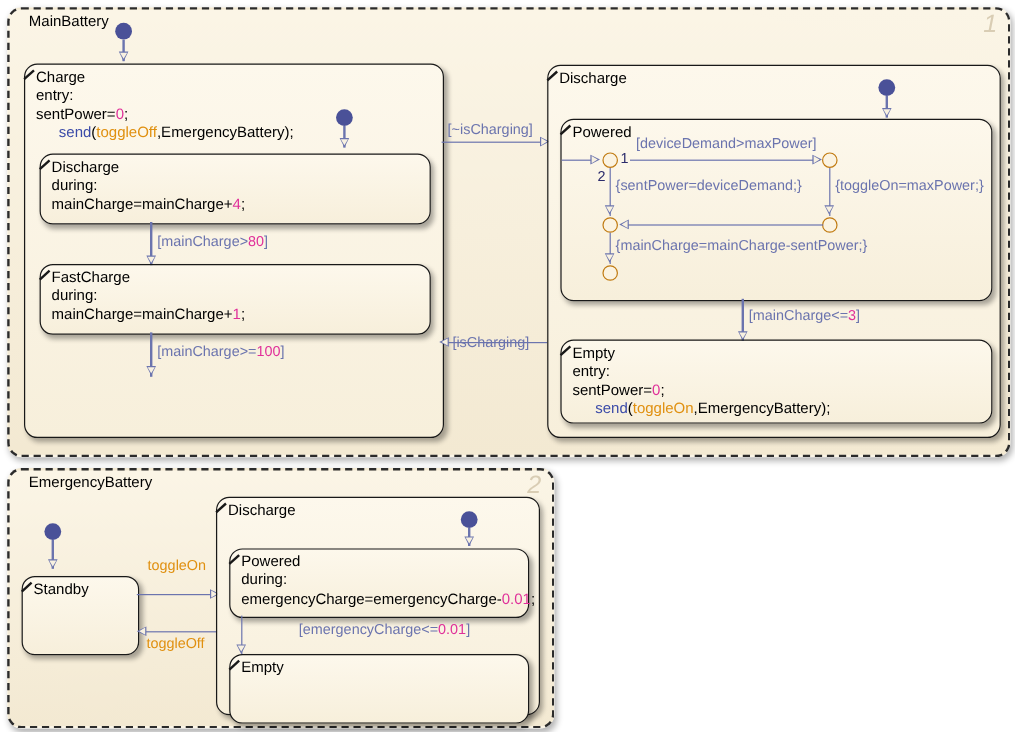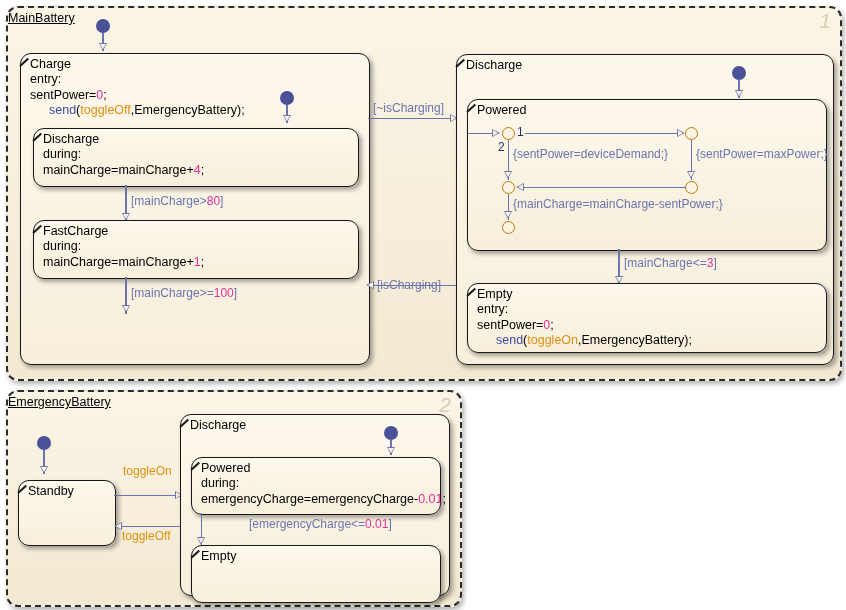--- a/index.html
+++ b/index.html
@@ -8,22 +8,22 @@
 
   
   .chart{
     position:absolute;
     background:linear-gradient(180deg,#fbf5e6 0%,#f3e9d2 100%);
     border:2px dashed #2b2b2b;
     border-radius:12px;
     box-shadow:2px 3px 5px rgba(0,0,0,.30);
   }
   .chart-title{
-    position:absolute;left:0;top:3px;
-    font-size:12.5px;color:#000;white-space:nowrap;text-decoration:underline;
+    position:absolute;left:16px;top:3px;
+    font-size:12.5px;color:#000;white-space:nowrap;
   }
   .chart-num{
     position:absolute;right:9px;top:1px;
     font-size:21px;color:#d9cdb4;font-style:italic;
   }
 
   
   .state{
     position:absolute;
     background:linear-gradient(180deg,#fdf8ec 0%,#f7efdb 100%);
@@ -130,31 +130,32 @@
         <div class="state-txt">Powered</div>
 
         <div class="ln lnh" style="left:0px;top:32.5px;width:28px;"></div>
         <div class="arw arw-r" style="left:24px;top:28.5px;"></div>
 
         <div class="junc" style="left:34px;top:27px;"></div>
         <div class="ord" style="left:49px;top:25px;">1</div>
 
         <div class="ln lnh" style="left:57px;top:32.5px;width:158px;"></div>
         <div class="arw arw-r" style="left:209px;top:28.5px;"></div>
+        <div class="lbl" style="left:62px;top:12px;">[deviceDemand&gt;maxPower]</div>
 
         <div class="junc" style="left:217px;top:27px;"></div>
 
         <div class="ln lnv" style="left:39.8px;top:40px;height:40px;"></div>
         <div class="arw arw-d" style="left:36px;top:71px;"></div>
         <div class="ord" style="left:30px;top:40px;">2</div>
         <div class="lbl" style="left:45px;top:47px;">{sentPower=deviceDemand;}</div>
 
         <div class="ln lnv" style="left:222.8px;top:40px;height:40px;"></div>
         <div class="arw arw-d" style="left:219px;top:71px;"></div>
-        <div class="lbl" style="left:228px;top:47px;">{sentPower=maxPower;}</div>
+        <div class="lbl" style="left:228px;top:47px;">{toggleOn=maxPower;}</div>
 
         <div class="junc" style="left:34px;top:81px;"></div>
 
         <div class="junc" style="left:217px;top:81px;"></div>
 
         <div class="ln lnh" style="left:52px;top:86.5px;width:166px;"></div>
         <div class="arw arw-l" style="left:48px;top:82.5px;"></div>
 
         <div class="ln lnv" style="left:39.8px;top:94px;height:26px;"></div>
         <div class="arw arw-d" style="left:36px;top:111px;"></div>

